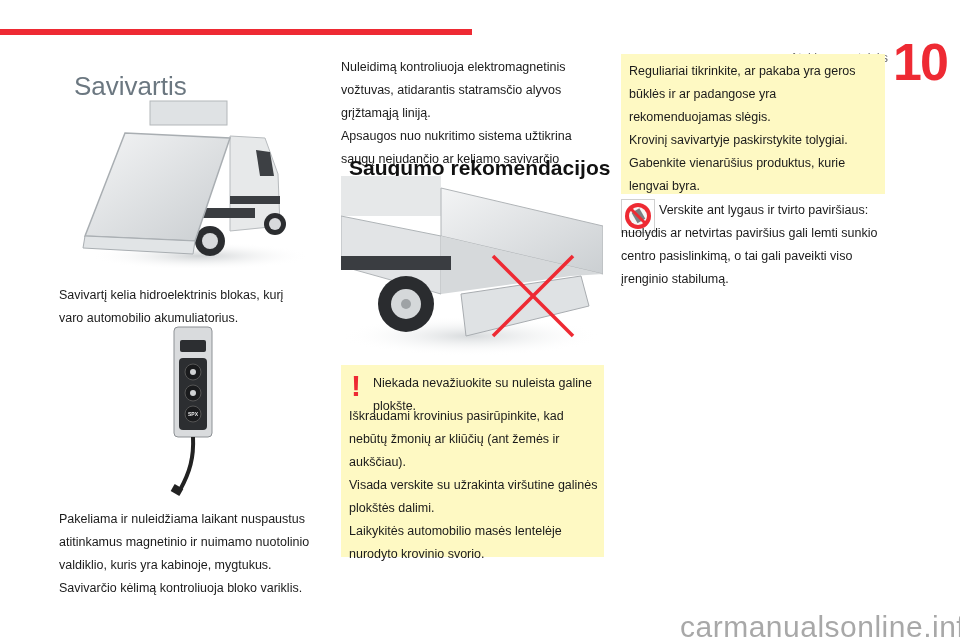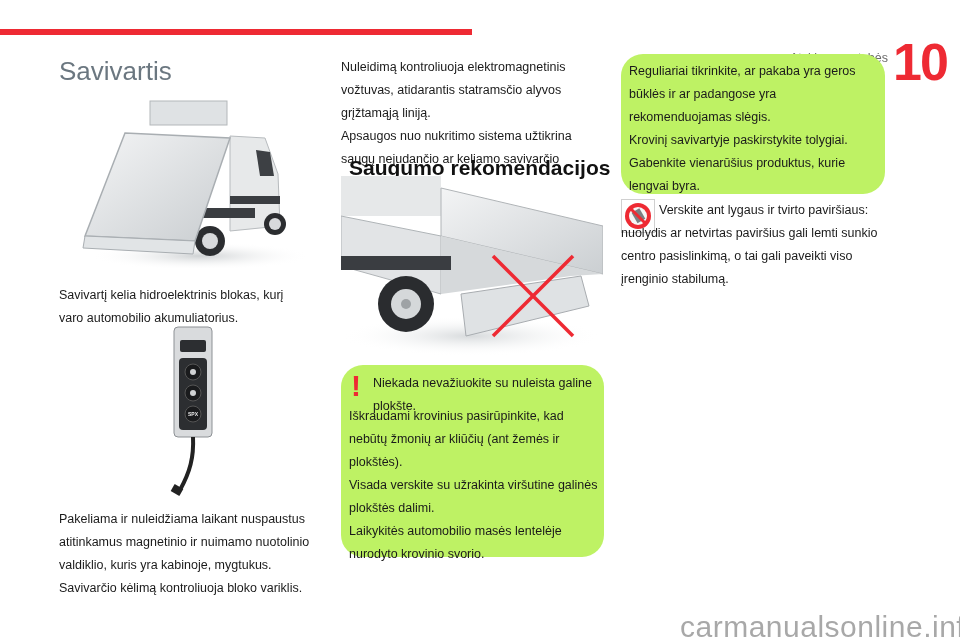--- a/index.html
+++ b/index.html
@@ -13,30 +13,30 @@
   .section-header { position: absolute; right: 72px; top: 24px; font-size: 12.5px; color: #6b6b6b; margin-top: 27px; }
   .chapter-number { position: absolute; left: 893px; top: 36px; font-size: 52px; font-weight: bold; color: #ee2a33; letter-spacing: -2px; line-height: 1; }
   .page-number { position: absolute; left: 921px; top: 645px; font-size: 10px; color: #555; text-decoration: underline; }
   .watermark { position: absolute; left: 680px; top: 612px; font-size: 30px; color: #9a9a9a; letter-spacing: 0.5px; line-height: 1; opacity: 0.85; }
 
   .page-title { position: absolute; left: 59px; top: 56px; font-size: 26px; color: #6b7780; font-weight: normal; }
   .body-text { font-size: 12.5px; line-height: 23px; color: #1a1a1a; margin: 0; }
   .subtitle { font-size: 21px; font-weight: bold; color: #111; position: absolute; left: 341px; top: 148px; }
 
   .img-box { position: absolute; }
-  .note-box { position: absolute; background: #bef264; border-radius: 22px; }
+  .note-box { position: absolute; background: #fef9c3; }
 </style>
 </head>
 <body>
 
 <div class="top-bar"></div>
 <div class="section-header">Atskiros ypatybės</div>
 <div class="chapter-number">10</div>
 
-<h1 class="page-title" style="margin:0;">Savivartis</h1>
+<h1 class="page-title" style="margin:15px;">Savivartis</h1>
 
 <div class="img-box" style="left:80px; top:96px; width:226px; height:172px;">
   <svg width="226" height="172" viewBox="0 0 226 172">
     <defs>
       <linearGradient id="g1" x1="0" y1="0" x2="1" y2="1">
         <stop offset="0" stop-color="#f4f5f6"></stop>
           <stop offset="1" stop-color="#c9cdd0"></stop>
       </linearGradient>
       <radialGradient id="sh" cx="0.5" cy="0.5" r="0.5">
         <stop offset="0" stop-color="#cfd2d4"></stop>
@@ -119,21 +119,21 @@
     <line x1="232" y1="80" x2="152" y2="160" stroke="#ee2a33" stroke-width="3.5"></line>
   </svg>
 </div>
 
 <div class="note-box" style="left:341px; top:365px; width:263px; height:192px;">
   <div style="position:absolute; left:10px; top:6px; width:12px; height:30px; color:#ee2a33; font-size:30px; font-weight:bold; line-height:30px; font-family:'Liberation Sans', sans-serif;">!</div>
   <div style="position:absolute; left:32px; top:7px; width:224px;">
     <p class="body-text">Niekada nevažiuokite su nuleista galine plokšte.</p>
   </div>
   <div style="position:absolute; left:8px; top:40px; width:250px;">
-    <p class="body-text">Iškraudami krovinius pasirūpinkite, kad nebūtų žmonių ar kliūčių (ant žemės ir plokštės).</p>
+    <p class="body-text">Iškraudami krovinius pasirūpinkite, kad nebūtų žmonių ar kliūčių (ant žemės ir aukščiau).</p>
     <p class="body-text">Visada verskite su užrakinta viršutine galinės plokštės dalimi.</p>
     <p class="body-text">Laikykitės automobilio masės lentelėje nurodyto krovinio svorio.</p>
   </div>
 </div>
 
 <div class="note-box" style="left:621px; top:54px; width:264px; height:140px;">
   <div style="position:absolute; left:8px; top:6px; width:250px;">
     <p class="body-text">Reguliariai tikrinkite, ar pakaba yra geros būklės ir ar padangose yra rekomenduojamas slėgis.</p>
     <p class="body-text">Krovinį savivartyje paskirstykite tolygiai.</p>
     <p class="body-text">Gabenkite vienarūšius produktus, kurie lengvai byra.</p>

